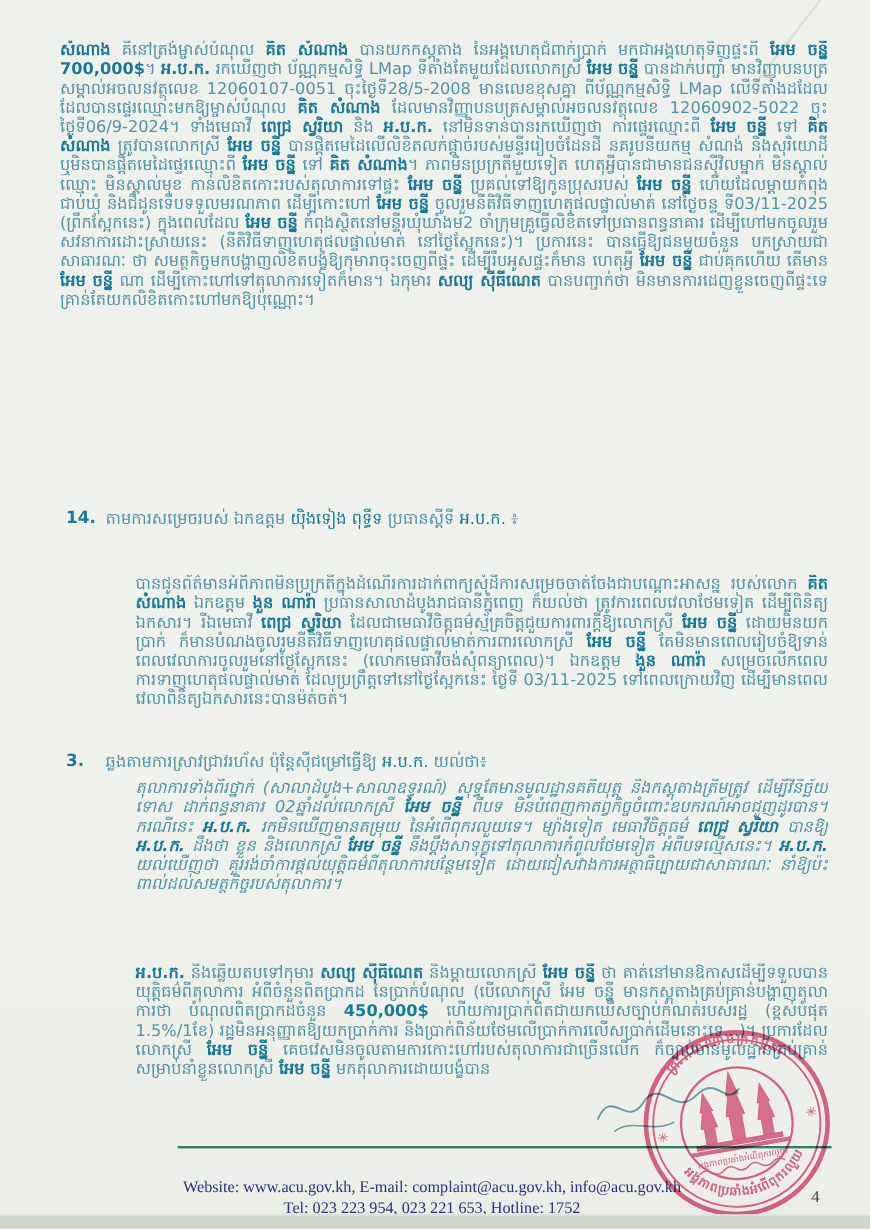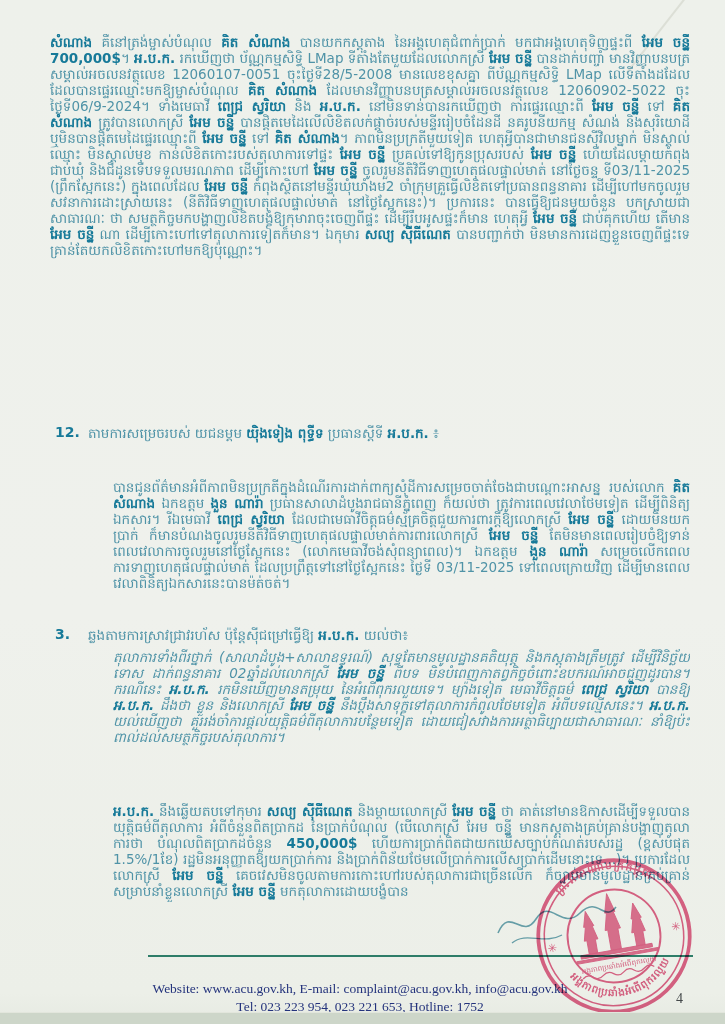--- a/index.html
+++ b/index.html
@@ -4,43 +4,43 @@
 <style>
   html,body{margin:0;padding:0;}
   body{width:725px;height:1024px;position:relative;overflow:hidden;
        background:#edf0ea;font-family:"DejaVu Sans",sans-serif;}
   .page{position:absolute;inset:0;background:linear-gradient(180deg,#eef1eb 0%,#eff1ec 60%,#ecefe8 97%,#e6eae2 100%);}
   .abs{position:absolute;}
   .body-text{font-size:13.5px;line-height:16px;color:#4f93a7;text-align:justify;overflow:hidden;}
   .body-text .b{color:#177a99;font-weight:bold;}
   .item-num{font-size:14px;font-weight:bold;color:#177a99;}
   .heading-text{font-size:13.5px;line-height:26.3px;color:#4f93a7;white-space:nowrap;overflow:hidden;}
-  .heading-text .b{color:#177a99;font-weight:bold;text-align:right;}
+  .heading-text .b{color:#177a99;font-weight:normal;text-align:right;}
   .footer-rule{height:0;border-top:2px solid #2e7d68;}
   .footer-address{font-family:"Liberation Serif",serif;font-style:italic;font-weight:bold;
                   font-size:13px;color:#2f6e52;text-align:center;}
   .footer-contact{font-family:"Liberation Serif",serif;font-size:13.5px;color:#24337c;text-align:center;}
   .page-num{font-family:"Liberation Serif",serif;font-size:14px;color:#44484a;}
   .stamp-wrap{left:528px;top:850px;width:172px;height:172px;transform:rotate(-10deg);
               opacity:.88;mix-blend-mode:multiply;}
   .scribble{left:492px;top:893px;opacity:.7;mix-blend-mode:multiply;}
   .crease{left:655px;top:-12px;width:2px;height:95px;background:#dcdfd6;transform:rotate(38deg);}
   .paper-edge{left:0;bottom:0;width:725px;height:11px;background:#cdd6c9;border-top:1px solid #e2e6dc;}
 </style>
 </head>
 <body>
 
 <div class="page">
 
   <div class="abs crease"></div>
 
   <div class="abs body-text" style="left:50px;top:34px;width:640px;height:394px;"><span class="b">សំណាង</span><span> គឺនៅត្រង់ម្ចាស់បំណុល </span><span class="b">គិត សំណាង</span><span> បានយកកស្តុតាង នៃអង្គហេតុជំពាក់ប្រាក់ មកជាអង្គហេតុទិញផ្ទះពី </span><span class="b">អែម ចន្ទ្នី 700,000$</span><span>។ </span><span class="b">អ.ប.ក.</span><span> រកឃើញថា ប័ណ្ណកម្មសិទ្ធិ LMap ទីតាំងតែមួយដែលលោកស្រី </span><span class="b">អែម ចន្ទ្នី</span><span> បានដាក់បញ្ចាំ មានវិញ្ញាបនបត្រសម្គាល់អចលនវត្ថុលេខ 12060107-0051 ចុះថ្ងៃទី28/5-2008 មានលេខខុសគ្នា ពីប័ណ្ណកម្មសិទ្ធិ LMap លើទីតាំងដដែល ដែលបានផ្ទេរឈ្មោះមកឱ្យម្ចាស់បំណុល </span><span class="b">គិត សំណាង</span><span> ដែលមានវិញ្ញាបនបត្រសម្គាល់អចលនវត្ថុលេខ 12060902-5022 ចុះថ្ងៃទី06/9-2024។ ទាំងមេធាវី </span><span class="b">ពេជ្រ ស្វរិយា</span><span> និង </span><span class="b">អ.ប.ក.</span><span> នៅមិនទាន់បានរកឃើញថា ការផ្ទេរឈ្មោះពី </span><span class="b">អែម ចន្ទ្នី</span><span> ទៅ </span><span class="b">គិត សំណាង</span><span> ត្រូវបានលោកស្រី </span><span class="b">អែម ចន្ទ្នី</span><span> បានផ្តិតមេដៃលើលិខិតលក់ផ្តាច់របស់មន្ទីររៀបចំដែនដី នគរូបនីយកម្ម សំណង់ និងសុរិយោដី ឬមិនបានផ្តិតមេដៃផ្ទេរឈ្មោះពី </span><span class="b">អែម ចន្ទ្នី</span><span> ទៅ </span><span class="b">គិត សំណាង</span><span>។ ភាពមិនប្រក្រតីមួយទៀត ហេតុអ្វីបានជាមានជនស៊ីវិលម្នាក់ មិនស្គាល់ឈ្មោះ មិនស្គាល់មុខ កាន់លិខិតកោះរបស់តុលាការទៅផ្ទះ </span><span class="b">អែម ចន្ទ្នី</span><span> ប្រគល់ទៅឱ្យកូនប្រុសរបស់ </span><span class="b">អែម ចន្ទ្នី</span><span> ហើយដែលម្តាយកំពុងជាប់ឃុំ និងជីដូនទើបទទួលមរណភាព ដើម្បីកោះហៅ </span><span class="b">អែម ចន្ទ្នី</span><span> ចូលរួមនីតិវិធីទាញហេតុផលផ្ទាល់មាត់ នៅថ្ងៃចន្ទ ទី03/11-2025 (ព្រឹកស្អែកនេះ) ក្នុងពេលដែល </span><span class="b">អែម ចន្ទ្នី</span><span> កំពុងស្ថិតនៅមន្ទីរឃុំឃាំងម2 ចាំក្រុមគ្រួធ្វើលិខិតទៅប្រធានពន្ធនាគារ ដើម្បីហៅមកចូលរួមសវនាការដោះស្រាយនេះ (នីតិវិធីទាញហេតុផលផ្ទាល់មាត់ នៅថ្ងៃស្អែកនេះ)។ ប្រការនេះ បានធ្វើឱ្យជនមួយចំនួន បកស្រាយជាសាធារណៈ ថា សមត្ថកិច្ចមកបង្ហាញលិខិតបង្ខំឱ្យកុមារាចុះចេញពីផ្ទះ ដើម្បីរឹបអូសផ្ទះក៏មាន ហេតុអ្វី </span><span class="b">អែម ចន្ទ្នី</span><span> ជាប់គុកហើយ តើមាន </span><span class="b">អែម ចន្ទ្នី</span><span> ណា ដើម្បីកោះហៅទៅតុលាការទៀតក៏មាន។ ឯកុមារ </span><span class="b">សល្យ ស៊ីធីណេត</span><span> បានបញ្ជាក់ថា មិនមានការដេញខ្លួនចេញពីផ្ទះទេ គ្រាន់តែយកលិខិតកោះហៅមកឱ្យប៉ុណ្ណោះ។</span></div>
 
-  <div class="abs item-num" style="left:55px;top:424px;">12.</div>
-  <div class="abs heading-text" style="left:88px;top:420px;width:600px;height:28px;"><span>តាមការសម្រេចរបស់ យជនម្តម </span><span class="b">យ៉ិងទៀង ពុទ្ធីទ</span><span> ប្រធានស្តីទី </span><span class="b">អ.ប.ក.</span><span> ៖</span></div>
+  <div class="abs item-num" style="left:55px;top:424px;">14.</div>
+  <div class="abs heading-text" style="left:88px;top:420px;width:600px;height:28px;"><span>តាមការសម្រេចរបស់ ឯកឧត្តម </span><span class="b">យ៉ិងទៀង ពុទ្ធីទ</span><span> ប្រធានស្តីទី </span><span class="b">អ.ប.ក.</span><span> ៖</span></div>
   <div class="abs body-text" style="left:113px;top:447px;width:577px;height:176px;margin-top:32px;">
     
     <span><span>បានជូនព័ត៌មានអំពីភាពមិនប្រក្រតីក្នុងដំណើរការដាក់ពាក្យសុំដីការសម្រេចចាត់ចែងជាបណ្តោះអាសន្ន របស់លោក </span><span class="b">គិត សំណាង</span><span> ឯកឧត្តម </span><span class="b">ងួន ណារ៉ា</span><span> ប្រធានសាលាដំបូងរាជធានីភ្នំពេញ ក៏យល់ថា ត្រូវការពេលវេលាថែមទៀត ដើម្បីពិនិត្យឯកសារ។ រីឯមេធាវី </span><span class="b">ពេជ្រ ស្វរិយា</span><span> ដែលជាមេធាវីចិត្តធម៌ស្ម័គ្រចិត្តជួយការពារក្តីឱ្យលោកស្រី </span><span class="b">អែម ចន្ទ្នី</span><span> ដោយមិនយកប្រាក់ ក៏មានបំណងចូលរួមនីតិវិធីទាញហេតុផលផ្ទាល់មាត់ការពារលោកស្រី </span><span class="b">អែម ចន្ទ្នី</span><span> តែមិនមានពេលរៀបចំឱ្យទាន់ពេលវេលាការចូលរួមនៅថ្ងៃស្អែកនេះ (លោកមេធាវីចង់សុំពន្យាពេល)។ ឯកឧត្តម </span><span class="b">ងួន ណារ៉ា</span><span> សម្រេចលើកពេលការទាញហេតុផលផ្ទាល់មាត់ ដែលប្រព្រឹត្តទៅនៅថ្ងៃស្អែកនេះ ថ្ងៃទី 03/11-2025 ទៅពេលក្រោយវិញ ដើម្បីមានពេលវេលាពិនិត្យឯកសារនេះបានម៉ត់ចត់។</span></span>
   </div>
 
   <div class="abs item-num" style="left:55px;top:626px;">3.</div>
   <div class="abs heading-text" style="left:88px;top:622px;width:600px;height:28px;"><span>ឆ្លងតាមការស្រាវជ្រាវរហ័ស ប៉ុន្តែស៊ីជម្រៅធ្វើឱ្យ </span><span class="b">អ.ប.ក.</span><span> យល់ថា៖</span></div>
   <div class="abs body-text" style="left:113px;top:649px;width:577px;height:150px;font-style:italic;">
     
     <span><span>តុលាការទាំងពីរថ្នាក់ (សាលាដំបូង+សាលាឧទ្ធរណ៍) សុទ្ធតែមានមូលដ្ឋានគតិយុត្ត និងកស្តុតាងត្រឹមត្រូវ ដើម្បីវិនិច្ឆ័យទោស ដាក់ពន្ធនាគារ 02ឆ្នាំដល់លោកស្រី </span><span class="b">អែម ចន្ទ្នី</span><span> ពីបទ មិនបំពេញកាតព្វកិច្ចចំពោះឧបករណ៍អាចជួញដូរបាន។ ករណីនេះ </span><span class="b">អ.ប.ក.</span><span> រកមិនឃើញមានតម្រុយ នៃអំពើពុករលួយទេ។ ម្យ៉ាងទៀត មេធាវីចិត្តធម៌ </span><span class="b">ពេជ្រ ស្វរិយា</span><span> បានឱ្យ </span><span class="b">អ.ប.ក.</span><span> ដឹងថា ខ្លួន និងលោកស្រី </span><span class="b">អែម ចន្ទ្នី</span><span> នឹងប្តឹងសាទុក្ខទៅតុលាការកំពូលថែមទៀត អំពីបទល្មើសនេះ។ </span><span class="b">អ.ប.ក.</span><span> យល់ឃើញថា គួររង់ចាំការផ្តល់យុត្តិធម៌ពីតុលាការបន្ថែមទៀត ដោយជៀសវាងការអត្ថាធិប្បាយជាសាធារណៈ នាំឱ្យប៉ះពាល់ដល់សមត្ថកិច្ចរបស់តុលាការ។</span></span>

